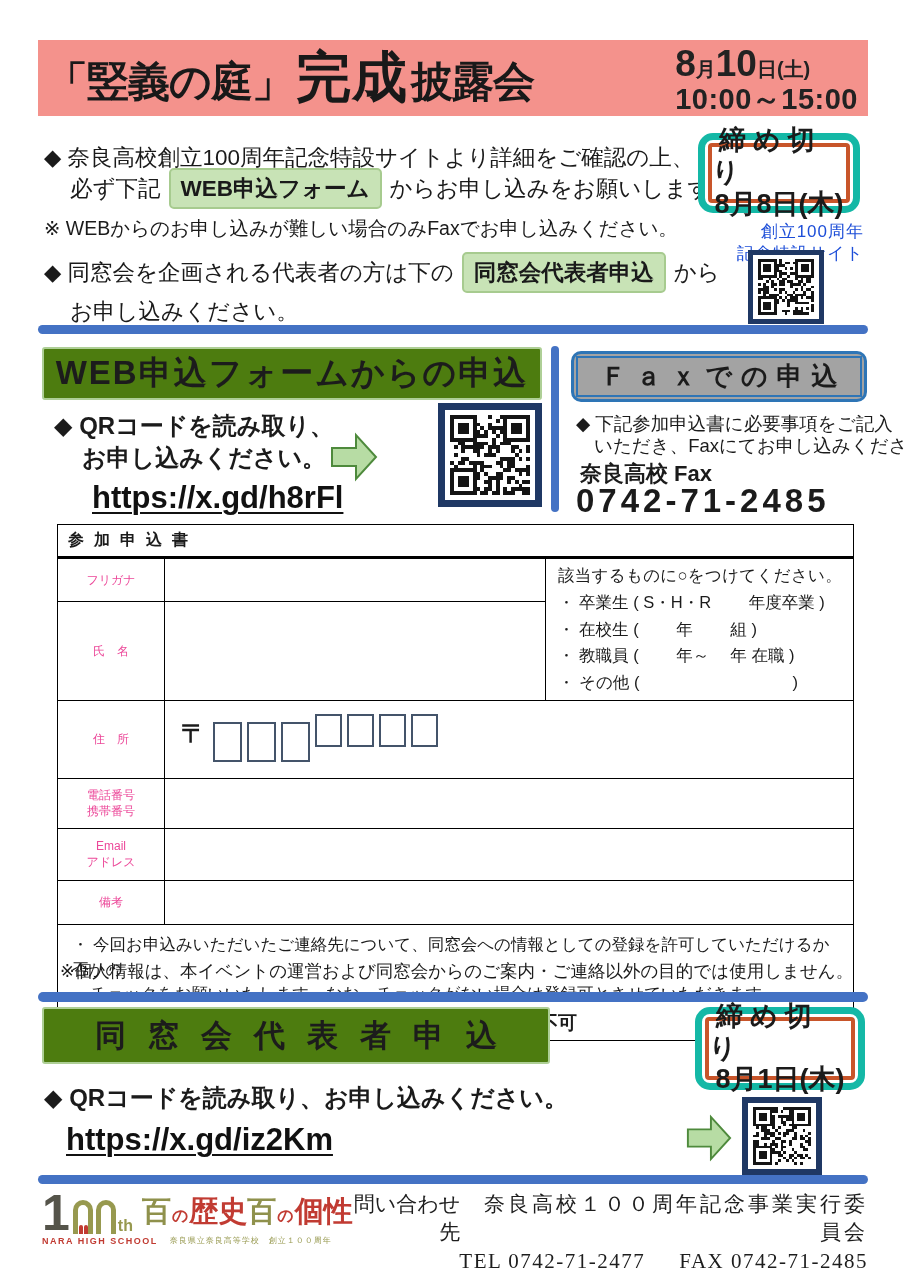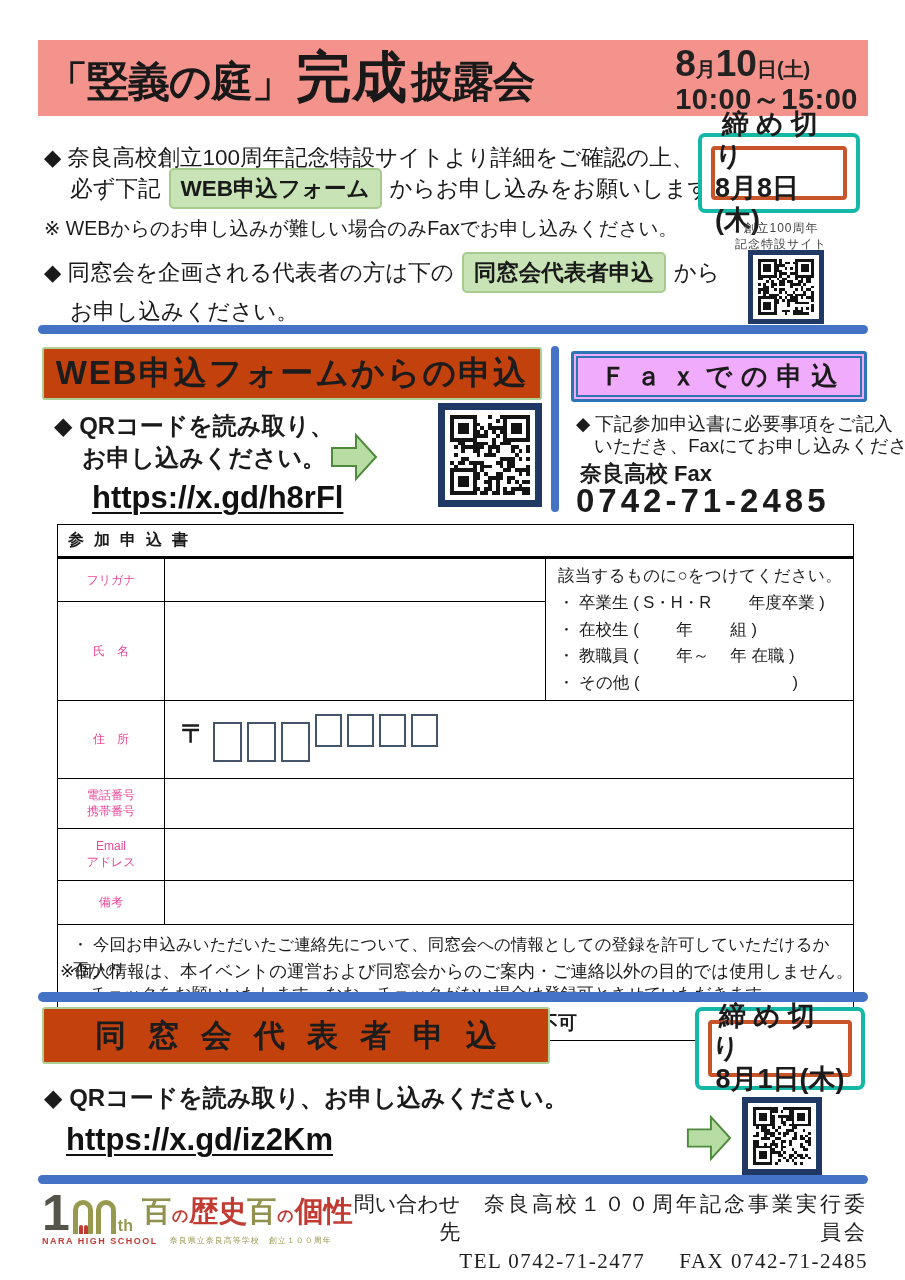--- a/index.html
+++ b/index.html
@@ -18,41 +18,41 @@
   .d-unit{font-size:20px;font-weight:800;}
   .d-time{font-size:29px;font-weight:800;letter-spacing:0.5px;}
 
   
   .intro-line{font-size:22.5px;font-weight:500;white-space:nowrap;color:#1a1a1a;}
   .chip{display:inline-block;background:#C8E3B6;border:2px solid #A7CB8F;border-radius:5px;
         padding:3px 10px;font-weight:700;margin:0 8px;}
   .small-note{font-size:19.5px;font-weight:500;}
 
   
-  .deadline{border:4px solid #14b8a6;border-radius:7px;padding:9px;background:#fff;box-sizing:border-box;}
+  .deadline{border:7px solid #14b8a6;border-radius:15px;padding:3px;background:#fff;box-sizing:border-box;}
   .deadline-inner{border:4px solid #C8552A;border-radius:4px;height:100%;box-sizing:border-box;
         display:flex;flex-direction:column;justify-content:center;align-items:center;line-height:1.18;}
   .dl-label{font-size:27px;font-weight:800;letter-spacing:7px;text-indent:7px;}
   .dl-date{font-size:27px;font-weight:800;}
 
   
   .qr{border:5px solid #1F3864;background:#fff;padding:4px;box-sizing:border-box;}
   .qr-pattern{width:100%;height:100%;}
-  .caption{font-size:12px;line-height:1.3;text-align:center;letter-spacing:1px;color:#404040;}
+  .caption{font-size:17px;line-height:1.3;text-align:right;letter-spacing:1px;color:#1d4ed8;}
 
   
   .hdiv{background:#4472C4;border-radius:5px;}
   .vdiv{background:#4472C4;border-radius:4px;}
 
   
-  .green-box{background:#c2410c;border:2px solid #AECF96;border-radius:3px;box-sizing:border-box;
+  .green-box{background:#4d7c0f;border:2px solid #AECF96;border-radius:3px;box-sizing:border-box;
         display:flex;align-items:center;justify-content:center;color:#1c1c1c;}
   .web-head{font-size:33px;font-weight:700;letter-spacing:2px;}
   .rep-head{font-size:31px;font-weight:700;letter-spacing:22px;text-indent:22px;}
-  .faxbox{border:3px solid #2E75B6;border-radius:3px;padding:2px;box-sizing:border-box;background:#f0abfc;}
+  .faxbox{border:3px solid #2E75B6;border-radius:10px;padding:2px;box-sizing:border-box;background:#a3a3a3;}
   .faxbox-inner{border:2px solid #2E75B6;height:100%;box-sizing:border-box;display:flex;
         align-items:center;justify-content:center;font-size:26px;font-weight:700;letter-spacing:9px;text-indent:9px;}
 
   .big-bullet{font-size:24px;font-weight:700;white-space:nowrap;}
   .url{font-size:31px;font-weight:700;text-decoration:underline;text-decoration-thickness:2px;
        text-underline-offset:4px;color:#111;white-space:nowrap;}
   .fax-bullet{font-size:18.5px;font-weight:500;white-space:nowrap;}
   .fax-label{font-size:22px;font-weight:700;}
   .fax-number{font-size:33px;font-weight:800;letter-spacing:4px;white-space:nowrap;}
 

